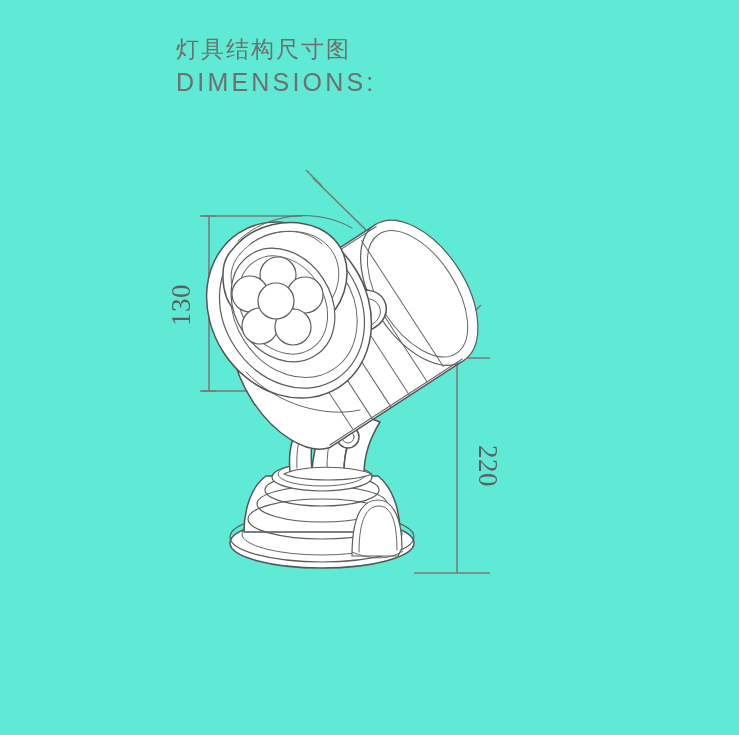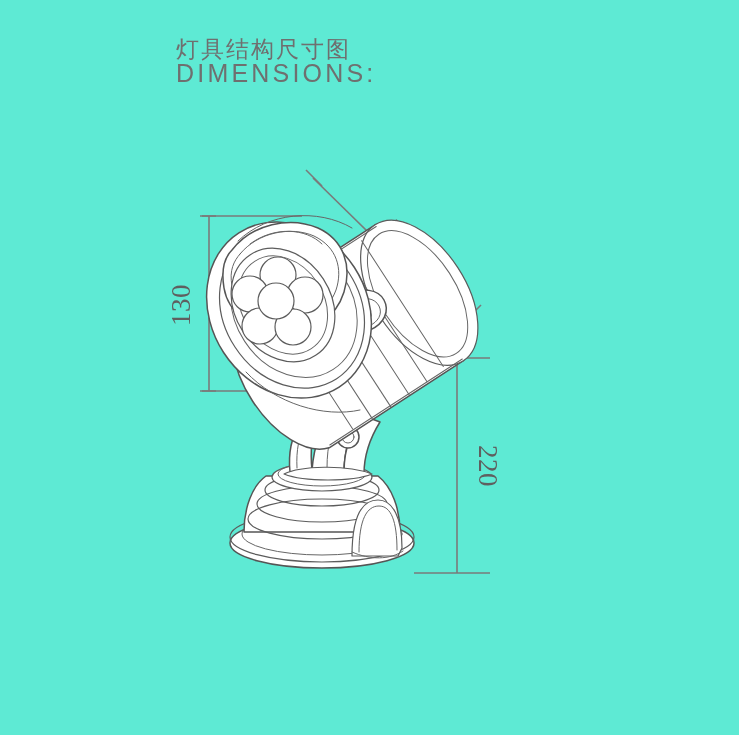--- a/index.html
+++ b/index.html
@@ -32,20 +32,21 @@
     font-size: 23px;
     color: #6f6f6f;
     letter-spacing: 2px;
     font-family: "DejaVu Sans", "Liberation Sans", sans-serif;
     white-space: nowrap;
   }
   .title-en {
     font-size: 25px;
     color: #6f6f6f;
     letter-spacing: 3.2px;
+    margin-top: 9px;
     font-family: "Liberation Sans", "DejaVu Sans", sans-serif;
     white-space: nowrap;
   }
   #drawing {
     position: absolute;
     left: 0;
     top: 0;
   }
   .dim-text {
     font-family: "Liberation Serif", "DejaVu Serif", serif;

